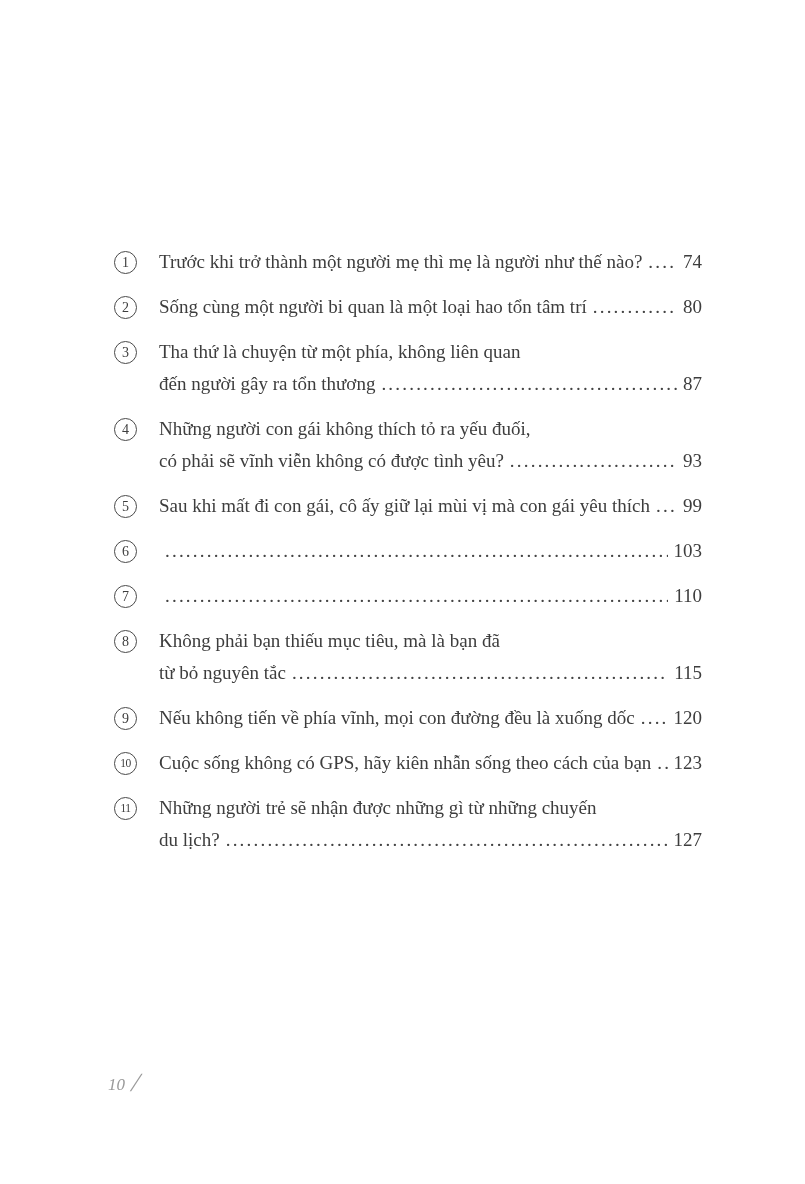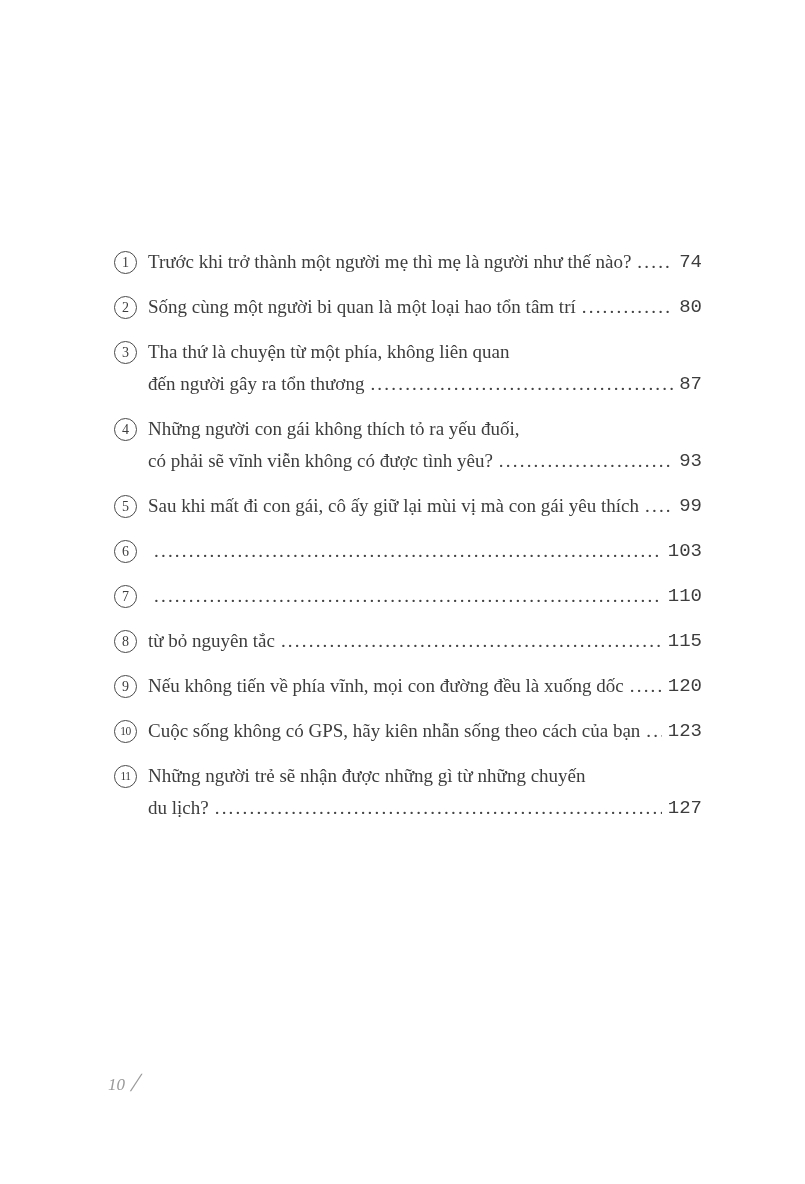--- a/index.html
+++ b/index.html
@@ -44,40 +44,40 @@
   .num-circle.two-digit { font-size: 11.5px; letter-spacing: -0.5px; }
   .entry {
     flex: 1 1 auto;
     min-width: 0;
     font-size: 19px;
     line-height: 32px;
   }
   .line {
     display: flex;
     align-items: flex-end;
+    margin-left: 11px;
   }
   .title-text {
     flex: 0 1 auto;
     white-space: nowrap;
   }
   .leader {
     flex: 1 1 10px;
     min-width: 10px;
     overflow: hidden;
     white-space: nowrap;
     letter-spacing: 2.2px;
     margin-left: 6px;
     margin-right: 2px;
     color: #444444;
   }
   .pagenum {
     flex: 0 0 auto;
     margin-left: 4px;
     text-align: right;
-    font-family: Liberation Mono, monospace;
   }
   .footer {
     position: absolute;
     left: 108px; top: 1068px;
     color: #9a9a9a;
     display: flex;
     align-items: flex-start;
   }
   .footer-num {
     font-style: italic;
@@ -193,20 +193,23 @@
           </div>
         </div>
   </div>
 
   <div class="toc-item">
     <div class="num-col">
       <span class="num-circle">8</span>
     </div>
     <div class="entry">
           <div class="line">
+            <span class="title-text">Không phải bạn thiếu mục tiêu, mà là bạn đã</span>
+          </div>
+          <div class="line">
             <span class="title-text">từ bỏ nguyên tắc</span>
             <span class="leader">........................................................................................................................................................................................................</span>
             <span class="pagenum">115</span>
           </div>
         </div>
   </div>
 
   <div class="toc-item">
     <div class="num-col">
       <span class="num-circle">9</span>

